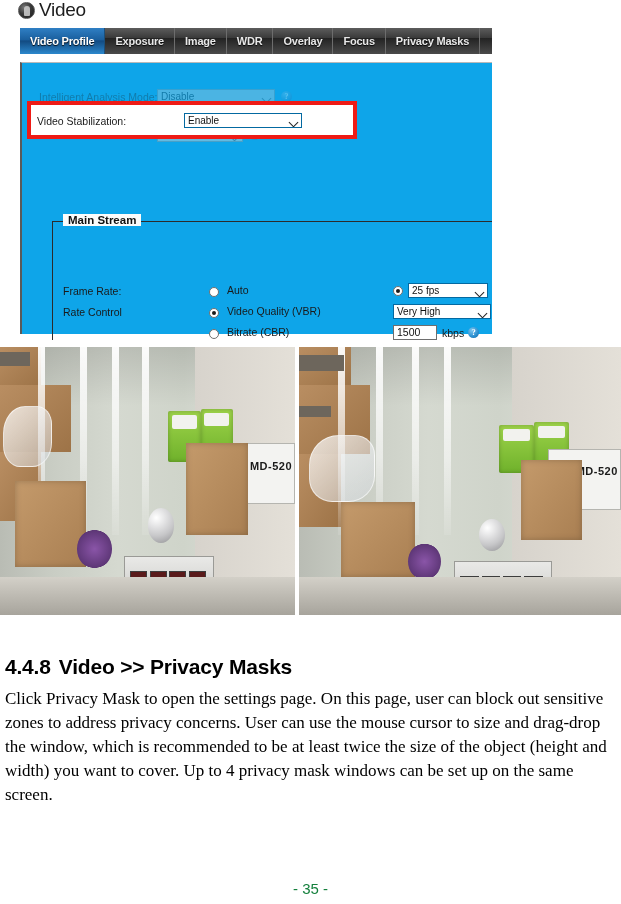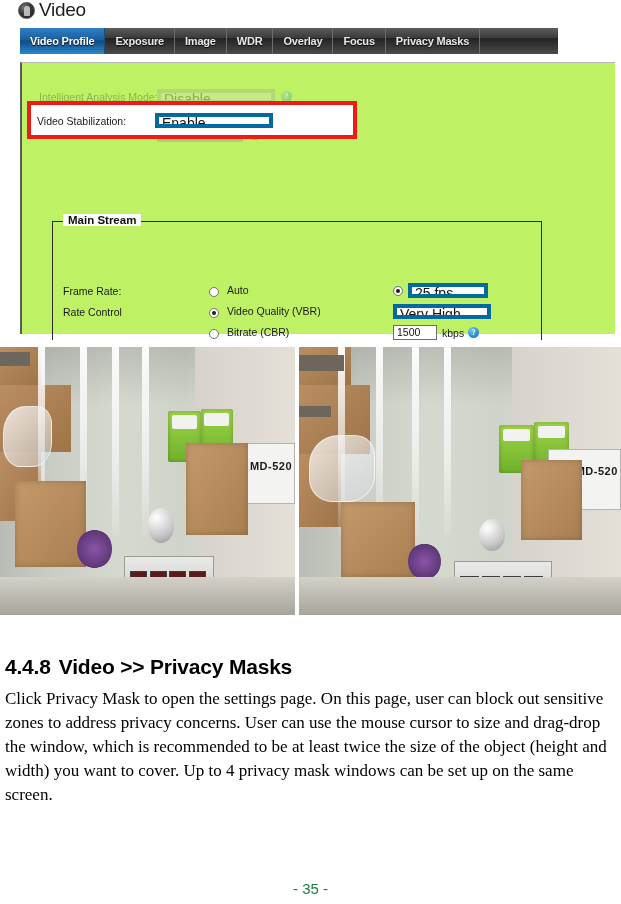--- a/index.html
+++ b/index.html
@@ -13,21 +13,21 @@
     position: relative;
     overflow: hidden;
     font-family: "Liberation Sans", sans-serif;
     color: #000;
   }
 
   
   .screenshot {
     position: absolute;
     left: 0; top: 0;
-    width: 621px; height: 340px;
+    width: 492px; height: 340px;
     background: #ffffff;
     overflow: hidden;
   }
 
   .page-title-row {
     position: absolute;
     left: 18px; top: 0px;
     display: flex;
     align-items: center;
     gap: 4px;
@@ -85,21 +85,21 @@
     background: linear-gradient(to bottom, #2f7fc4 0%, #1a5f9e 45%, #124b82 50%, #2b87cc 100%);
     color: #ffffff;
     border-right: 1px solid #1c4f7a;
   }
 
   
   .settings-panel {
     position: absolute;
     left: 20px; top: 62px;
     width: 595px; height: 272px;
-    background: #bef264;
+    background: #0ea5e9;
     border-left: 2px solid #5a5a5a;
     border-top: 1px solid #b9b9b9;
     box-sizing: border-box;
   }
 
   .form-row {
     position: absolute;
     display: flex;
     align-items: center;
     font-size: 10.5px;
@@ -110,23 +110,23 @@
 
   
   .faded { opacity: .30; }
   .faded-more { opacity: .42; }
 
   
   .sel {
     position: relative;
     box-sizing: border-box;
     height: 15px;
-    border: 4px solid #0369a1;
+    border: 1px solid #0369a1;
     background: #ffffff;
-    font-size: 14px;
+    font-size: 10px;
     line-height: 13px;
     padding: 0 34px 0 3px;
     color: #111;
     display: inline-block;
     overflow: hidden;
   }
   .sel::after {
     content: "";
     position: absolute;
     right: 4px; top: 5px;
@@ -435,21 +435,21 @@
         <span style="width:4px;"></span>
         <span class="help-icon">?</span>
       </div>
 
     </div>
   </div>
 
   <div class="red-box-inner"></div>
   <div class="form-row" style="left:37px; top:113px; z-index:6;">
     <span class="row-label">Video Stabilization:</span>
-    <span class="sel" style="width:118px;">Enable</span>
+    <span class="sel" style="width:118px;margin-left:29px;">Enable</span>
   </div>
   <div class="red-box"></div>
 </div>
 
 <div class="video-strip">
 
   <div class="vid vid-left">
     <div class="scene">
       <div class="wall-right"></div>
       <div class="curtain" style="left:13%;"></div>

